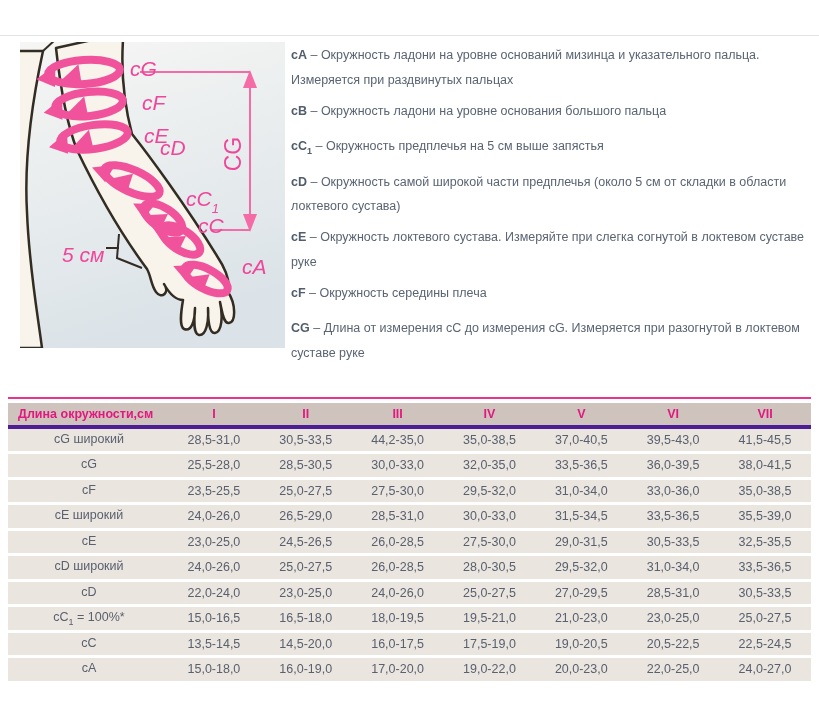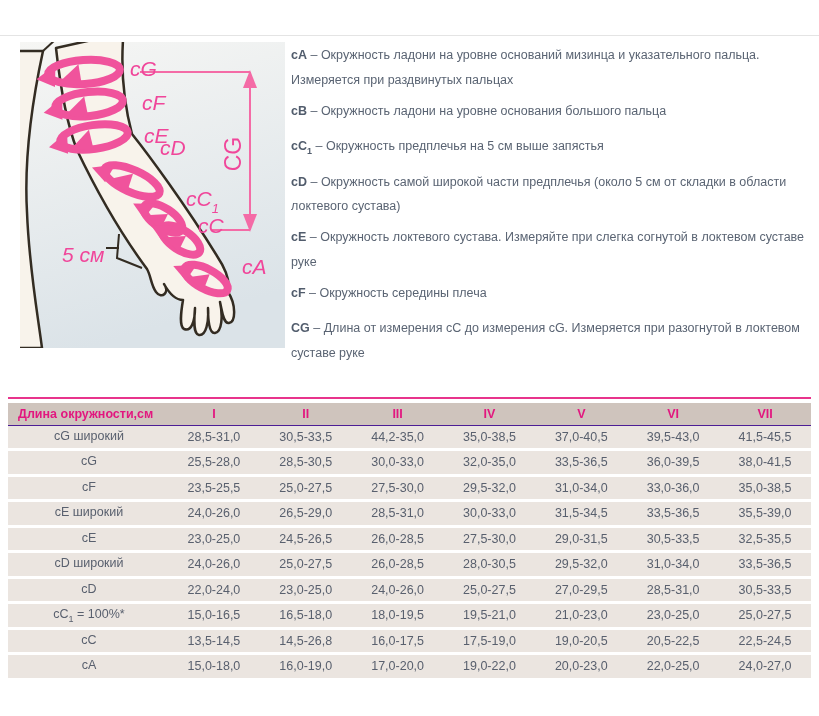--- a/index.html
+++ b/index.html
@@ -18,21 +18,21 @@
   .descs p { font-size: 12.5px; line-height: 20px; margin: 0 0 11px 0; color: #5a6473; }
   .descs b { font-weight: bold; color: #515c6c; }
   .descs sub { font-size: 9px; }
 
   .table-section { margin: 23px 8px 0 8px; }
   .table-wrap { border-top: 2px solid #e8348c; padding-top: 4px; }
   table { border-collapse: separate; border-spacing: 0; width: 100%; table-layout: fixed; }
   th {
     background: #cfc4bd; color: #e2177f; font-weight: bold;
     font-size: 12.5px; padding: 4px 2px; text-align: center;
-    border-bottom: 1px solid #4c1d95; height: 20px;
+    border-bottom: 4px solid #4c1d95; height: 20px;
   }
   th.lbl { text-align: left; padding-left: 10px; width: 160px; }
   td {
     background: #ebe5e0; color: #59606e; font-size: 12.5px;
     padding: 3px 2px; text-align: center; border-bottom: 3px solid #ffffff; height: 17px;
   }
   td.lbl { text-align: center; padding-left: 4px; }
   td sub, .fnotes sub { font-size: 9px; }
 
   
@@ -252,21 +252,21 @@
             <td>18,0-19,5</td>
             <td>19,5-21,0</td>
             <td>21,0-23,0</td>
             <td>23,0-25,0</td>
             <td>25,0-27,5</td>
           </tr>
 
   <tr>
     <td class="lbl"><span class="c">cC</span><sub class="s"></sub><span class="p"></span></td>
   <td>13,5-14,5</td>
-            <td>14,5-26,8</td>
+            <td>14,5-20,0</td>
             <td>16,0-17,5</td>
             <td>17,5-19,0</td>
             <td>19,0-20,5</td>
             <td>20,5-22,5</td>
             <td>22,5-24,5</td>
           </tr>
 
   <tr>
     <td class="lbl"><span class="c">cA</span><sub class="s"></sub><span class="p"></span></td>
   <td>15,0-18,0</td>

